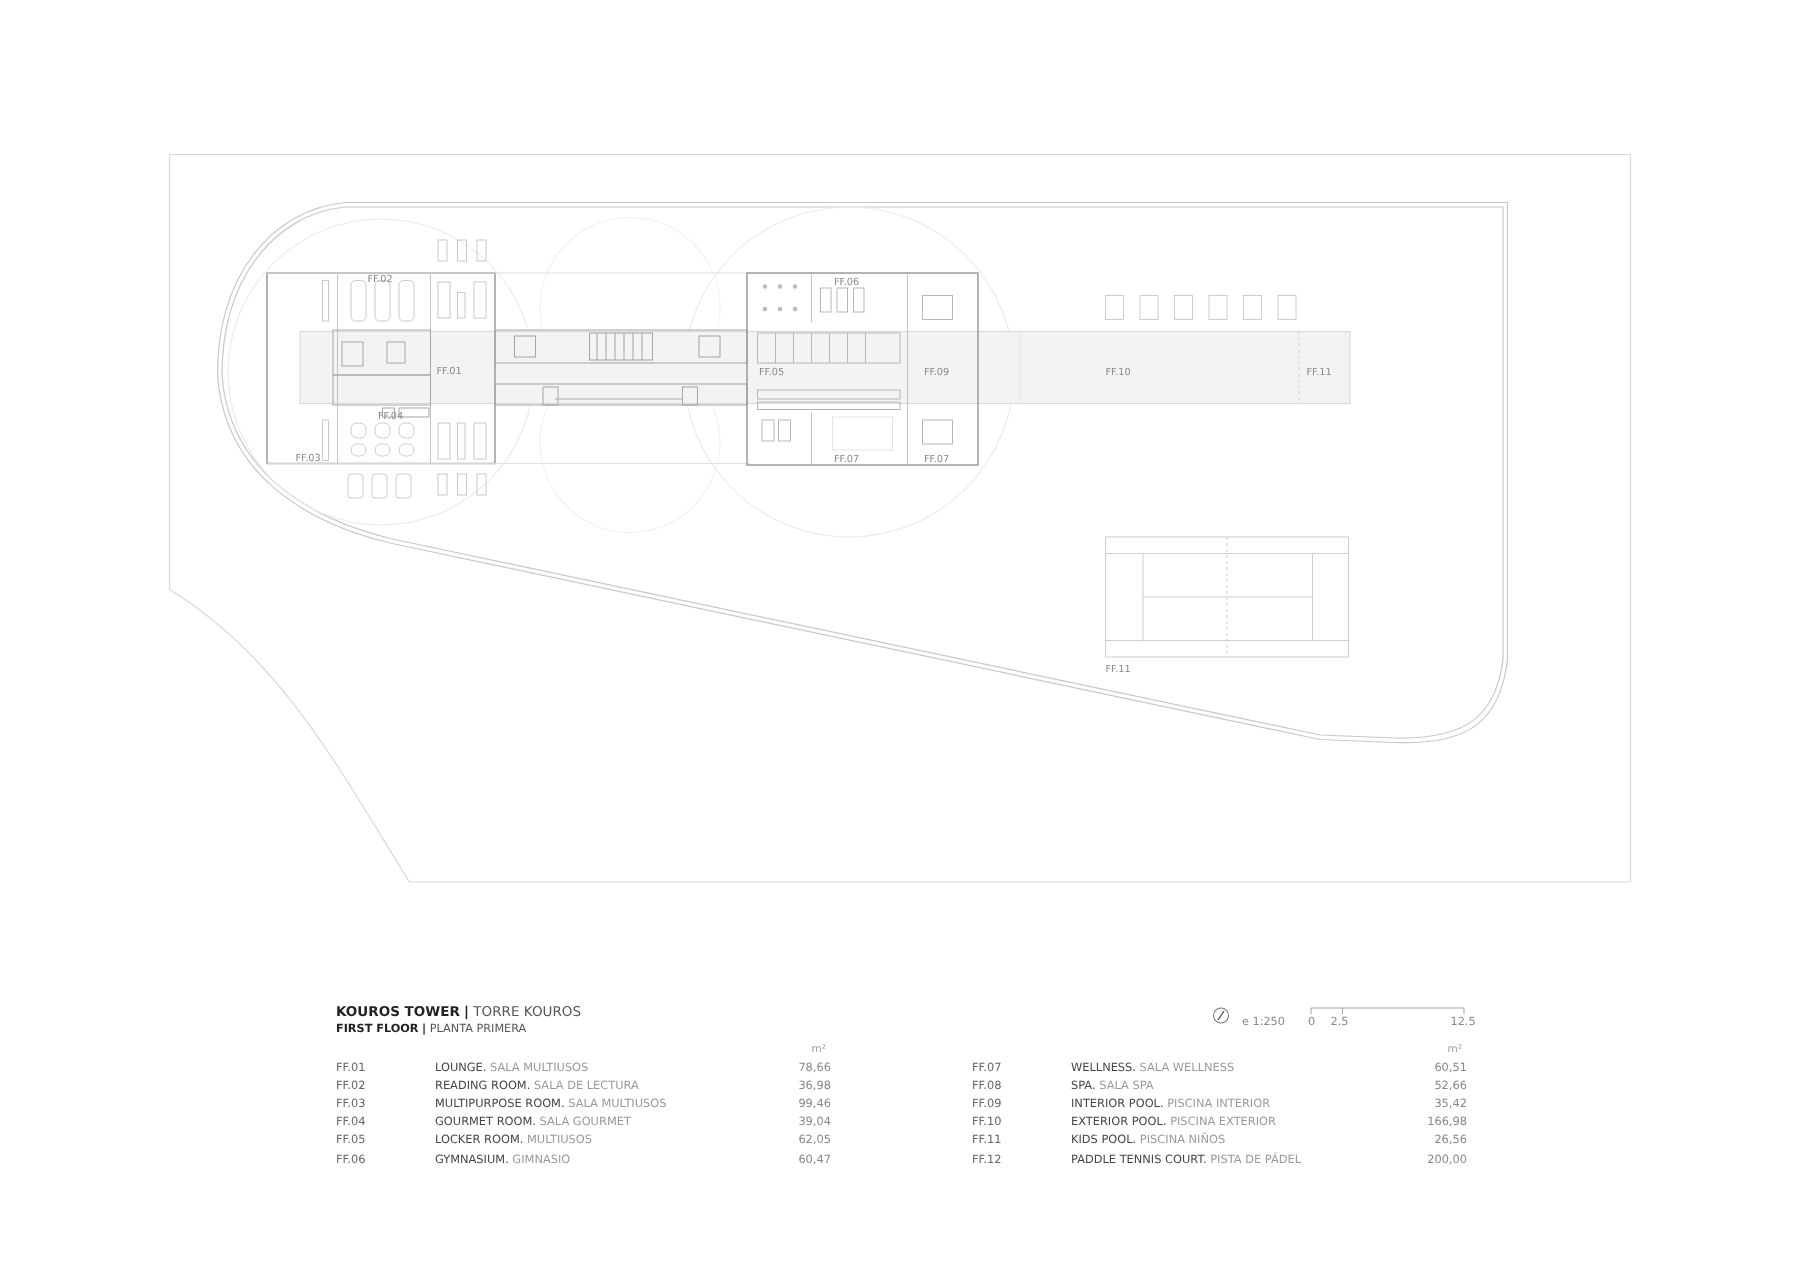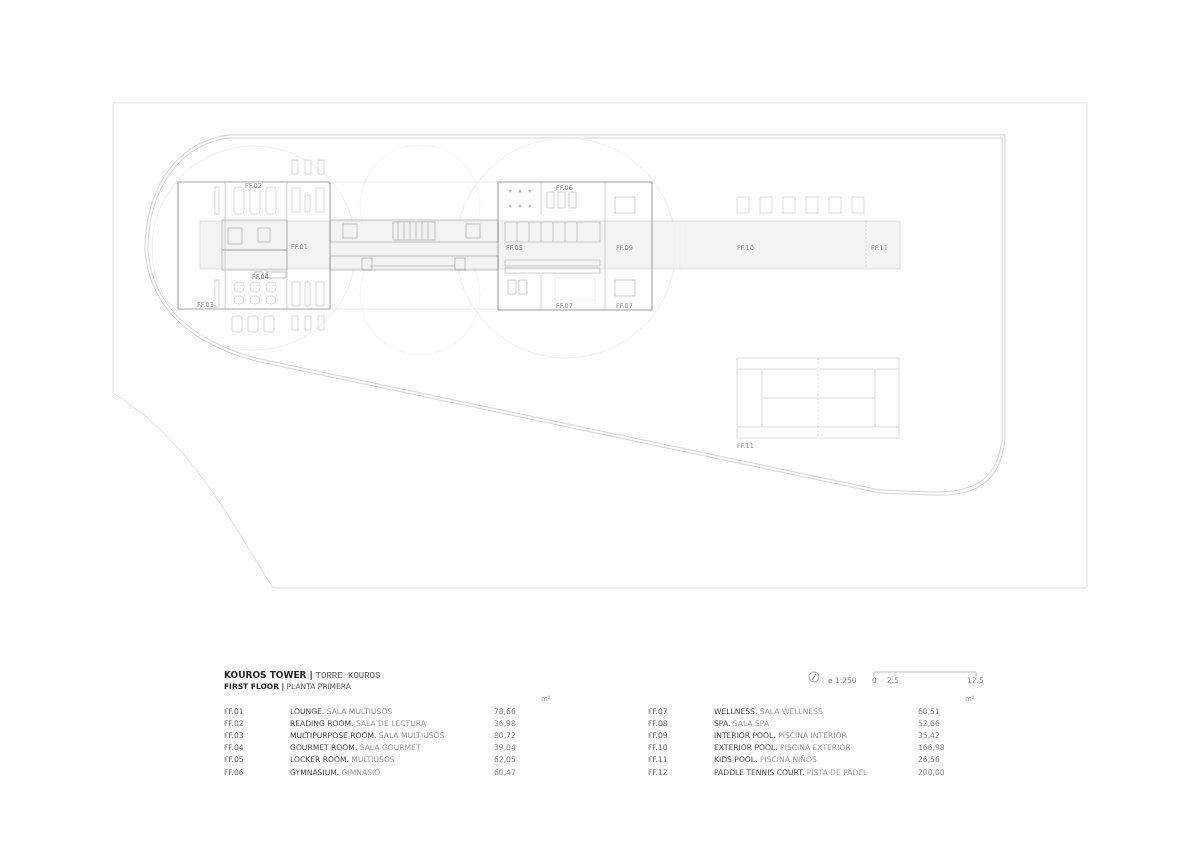--- a/index.html
+++ b/index.html
@@ -3,30 +3,30 @@
 <meta charset="utf-8">
 <style>
   html, body { margin:0; padding:0; background:#ffffff; }
   body { width:1200px; height:849px; position:relative; overflow:hidden;
          font-family:"DejaVu Sans", sans-serif; color:#333; }
   #plan { position:absolute; left:0; top:0; width:1200px; height:849px; }
   .ptxt { font-family:"DejaVu Sans", sans-serif; font-size:6.5px; fill:#888; }
   .title-block { position:absolute; left:224px; top:669px; }
   .title-line { font-size:9px; line-height:12px; color:#222; }
   .title-line b { font-weight:bold; }
-  .title-line .sub { color:#555; font-weight:normal;font-family:Liberation Mono, monospace; }
+  .title-line .sub { color:#555; font-weight:normal; }
   .sub-line { font-size:7.5px; line-height:10px; color:#222; }
   .sub-line b { font-weight:bold; }
   .sub-line .sub { color:#555; }
   .table { position:absolute; width:330px; }
   .row { display:flex; height:12.2px; align-items:center; font-size:7.6px; }
   .row .code { width:40px; color:#666; }
   .row .name { flex:1; color:#444; white-space:nowrap;padding-left:26px; }
   .row .name .es { color:#999; }
-  .row .area { width:60px; color:#888; }
+  .row .area { width:60px; text-align:right; color:#888; }
   .unit { position:absolute; font-size:7px; color:#999;text-align:center; }
   .scale { position:absolute; font-size:7.5px; color:#888; }
 </style>
 </head>
 <body>
 
 <svg id="plan" viewBox="0 0 1200 849" xmlns="http://www.w3.org/2000/svg">
 
   <path d="M113,103 L1087,103 L1087,588 L273,588 C230,520 190,440 113,393 Z" fill="none" stroke="#d8d8d8" stroke-width="0.8"></path>
 
@@ -210,21 +210,21 @@
       <span class="area">78,66</span>
     </div>
   <div class="row">
       <span class="code">FF.02</span>
       <span class="name"><span>READING ROOM</span>. <span class="es">SALA DE LECTURA</span></span>
       <span class="area">36,98</span>
     </div>
   <div class="row">
       <span class="code">FF.03</span>
       <span class="name"><span>MULTIPURPOSE ROOM</span>. <span class="es">SALA MULTIUSOS</span></span>
-      <span class="area">80,72</span>
+      <span class="area">99,46</span>
     </div>
   <div class="row">
       <span class="code">FF.04</span>
       <span class="name"><span>GOURMET ROOM</span>. <span class="es">SALA GOURMET</span></span>
       <span class="area">39,04</span>
     </div>
   <div class="row">
       <span class="code">FF.05</span>
       <span class="name"><span>LOCKER ROOM</span>. <span class="es">MULTIUSOS</span></span>
       <span class="area">62,05</span>

